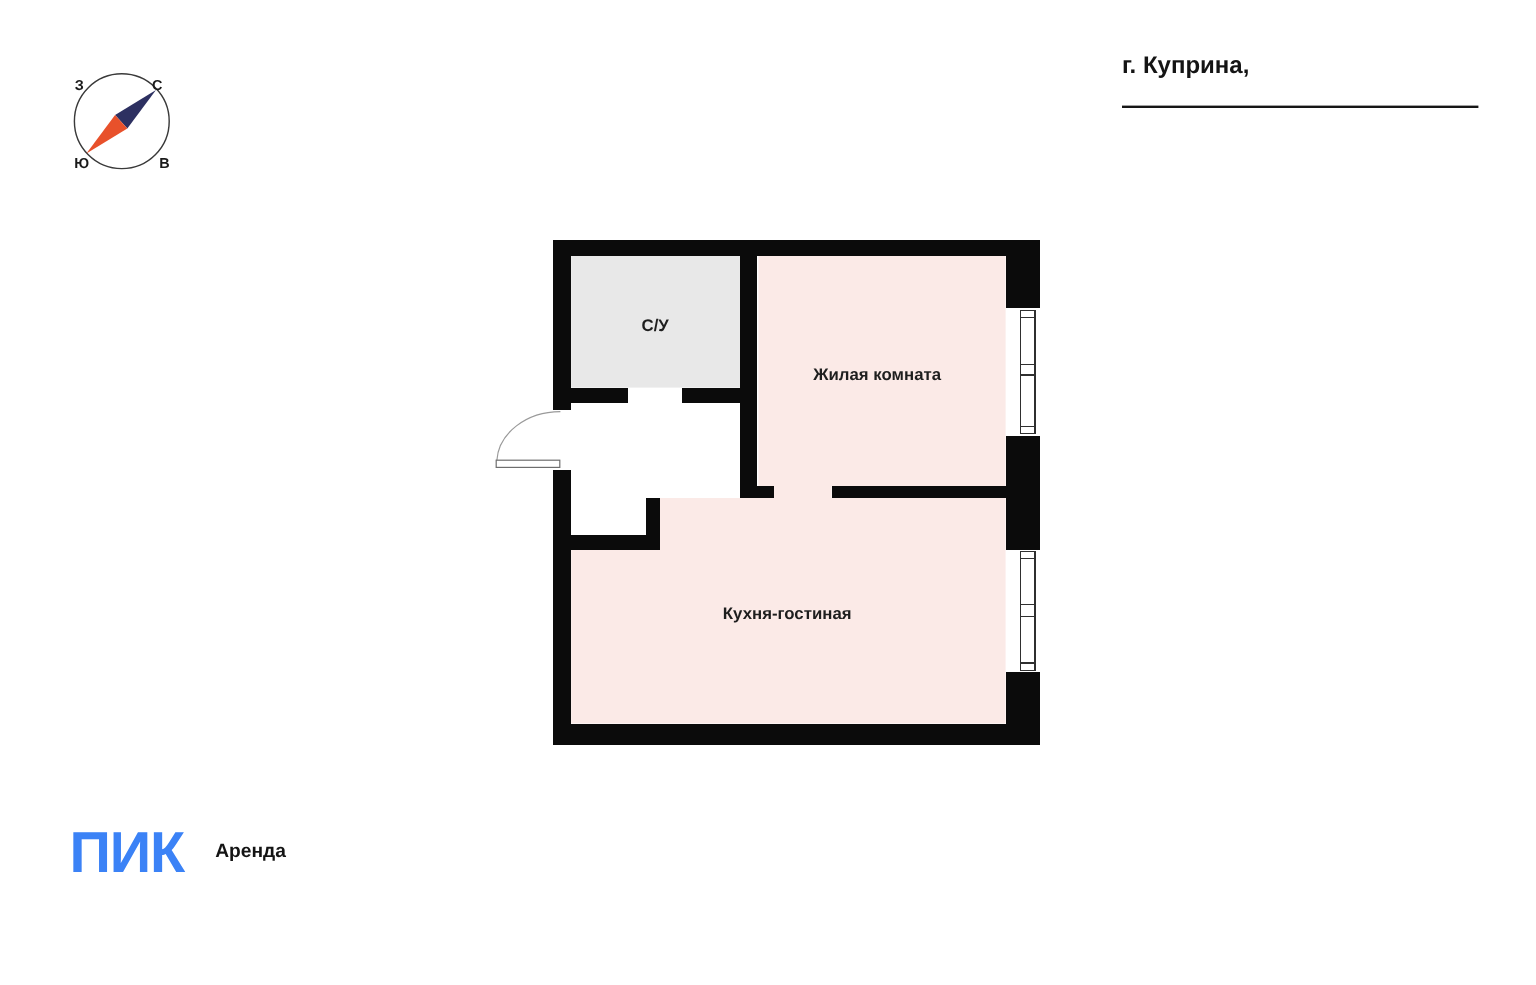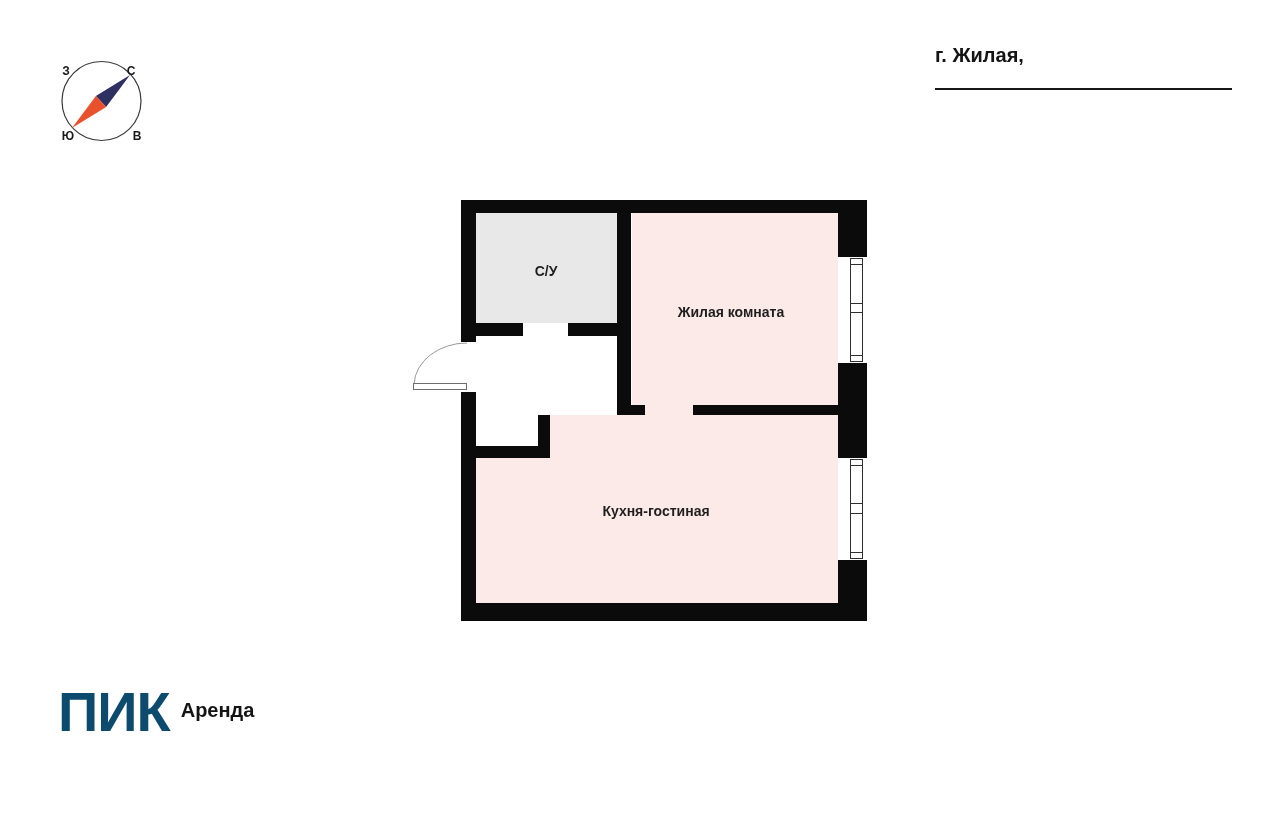--- a/index.html
+++ b/index.html
@@ -13,42 +13,42 @@
   
   .address{position:absolute;left:935px;top:42px;width:298px;color:#141414;}
   .address .line{font-size:20px;font-weight:700;line-height:27px;white-space:nowrap;}
   .address-rule{margin-top:19px;width:297px;border-top:2px solid #161616;height:0;}
   
   .plan{position:absolute;left:405px;top:195px;}
   .plan text{font:700 14px "Liberation Sans",sans-serif;fill:#1e1e1e;text-anchor:middle;}
   .plan .walls{shape-rendering:crispEdges;}
   
   .brand{position:absolute;left:58px;top:690px;display:flex;align-items:flex-start;}
-  .brand-logo{font-size:56px;line-height:44px;font-weight:700;letter-spacing:-1px;color:#0c4a6e;}
-  .brand-product{font-size:20px;line-height:18px;font-weight:700;color:#141414;margin-left:11px;margin-top:11px;text-align:right;}
+  .brand-logo{font-size:48px;line-height:44px;font-weight:700;letter-spacing:-1px;color:#3b82f6;}
+  .brand-product{font-size:16px;line-height:18px;font-weight:700;color:#141414;margin-left:26px;margin-top:11px;text-align:right;}
 </style>
 </head>
 <body>
 
 <div class="canvas">
 
   <div class="compass">
     <svg width="104" height="104" viewBox="0 0 104 104">
       <circle cx="51.5" cy="51" r="39.5" fill="none" stroke-width="1.2" stroke="#3A3A3A"></circle>
       <polygon points="80,25 45.9,45.9 56.1,57.1" fill="#2D3061"></polygon>
       <polygon points="22,78 45.9,45.9 56.1,57.1" fill="#E8512B"></polygon>
       <text x="16" y="25">З</text>
       <text x="81" y="25">С</text>
       <text x="18" y="90">Ю</text>
       <text x="87" y="90">В</text>
     </svg>
   </div>
 
   <div class="address">
-    <div class="line">г. Жилая,</div>
+    <div class="line">г. Куприна,</div>
     <div class="address-rule"></div>
   </div>
 
   <svg class="plan" width="470" height="432" viewBox="405 195 470 432">
 
     <rect x="476" y="213" width="141" height="110" fill="#E8E8E8"></rect>
     <rect x="632" y="213" width="206" height="192" fill="#FBEAE7"></rect>
     <polygon points="550,415 838,415 838,603 476,603 476,458 550,458" fill="#FBEAE7"></polygon>
     <rect x="645" y="405" width="48" height="10" fill="#FBEAE7"></rect>
 

